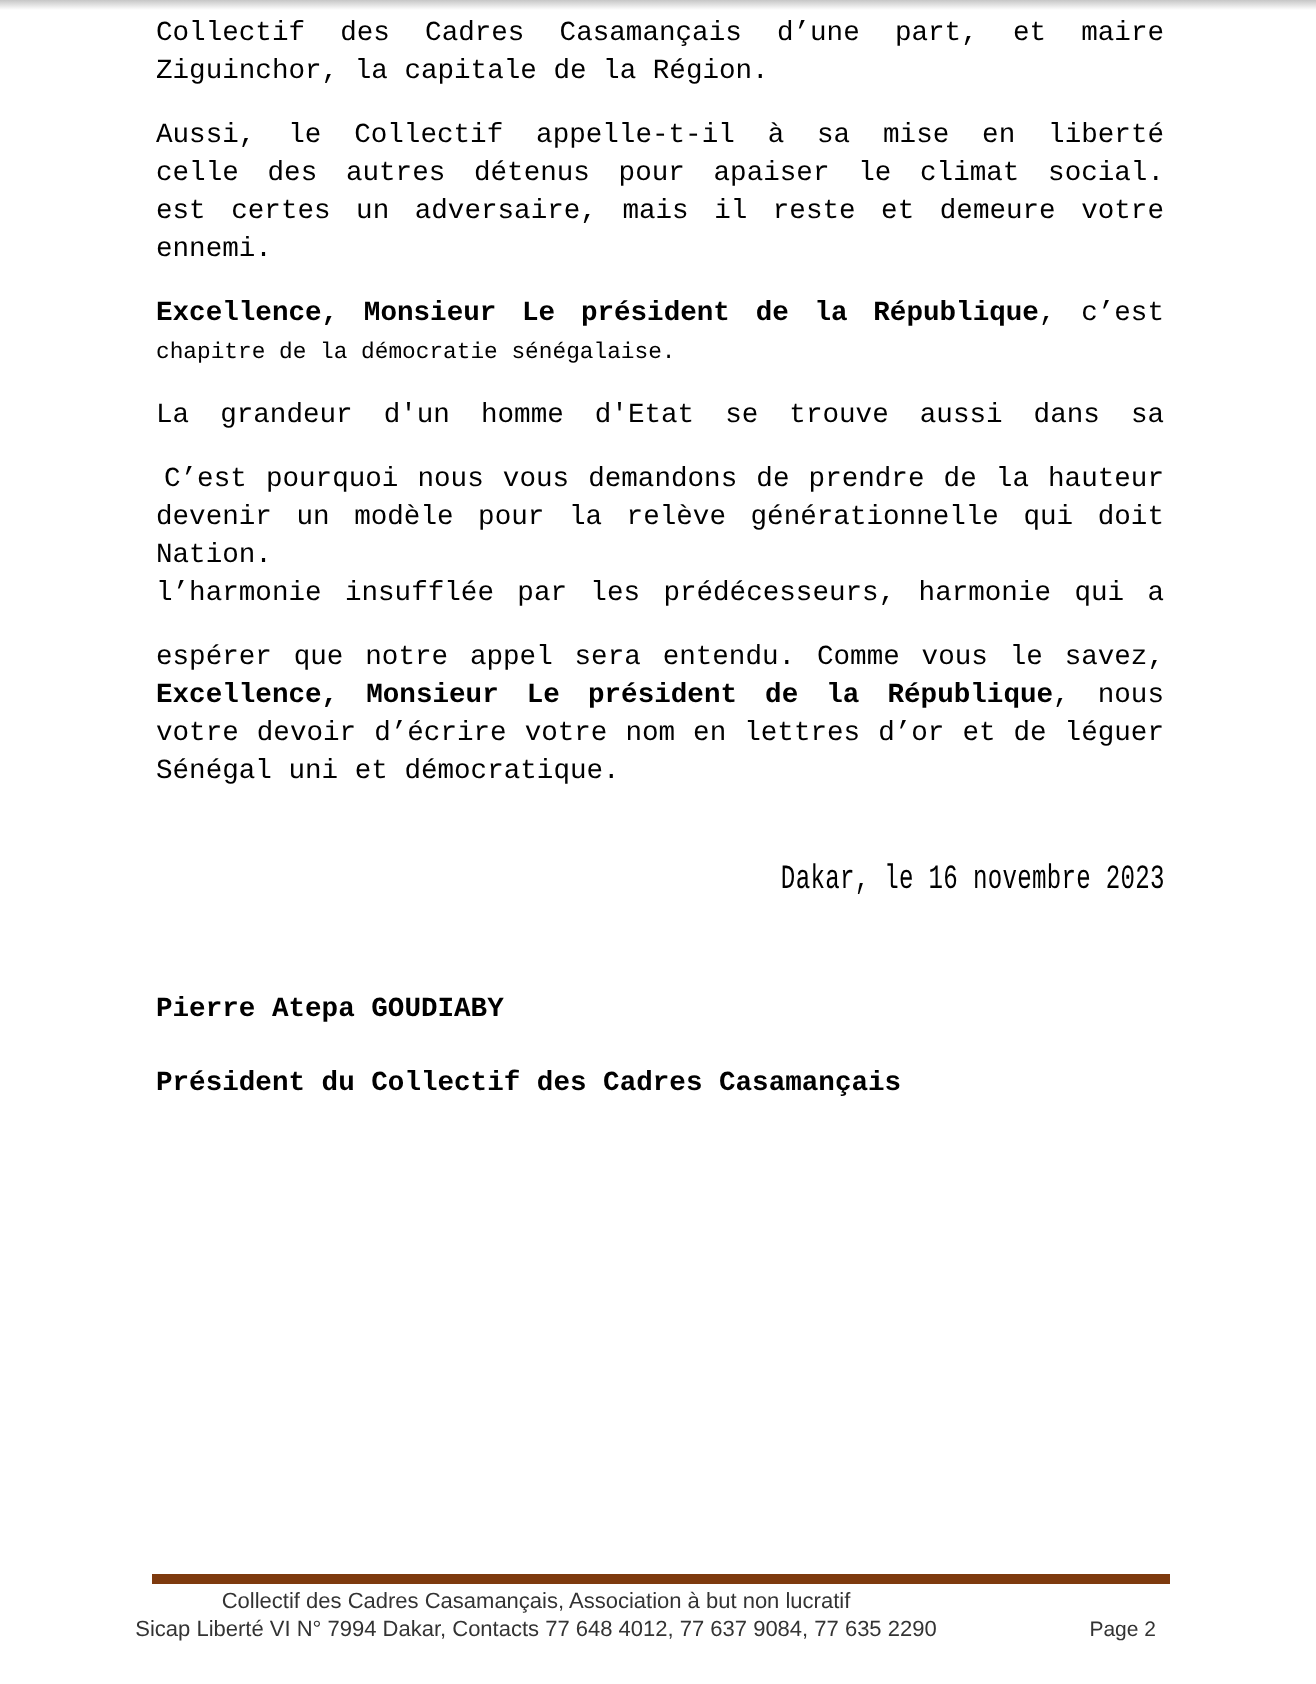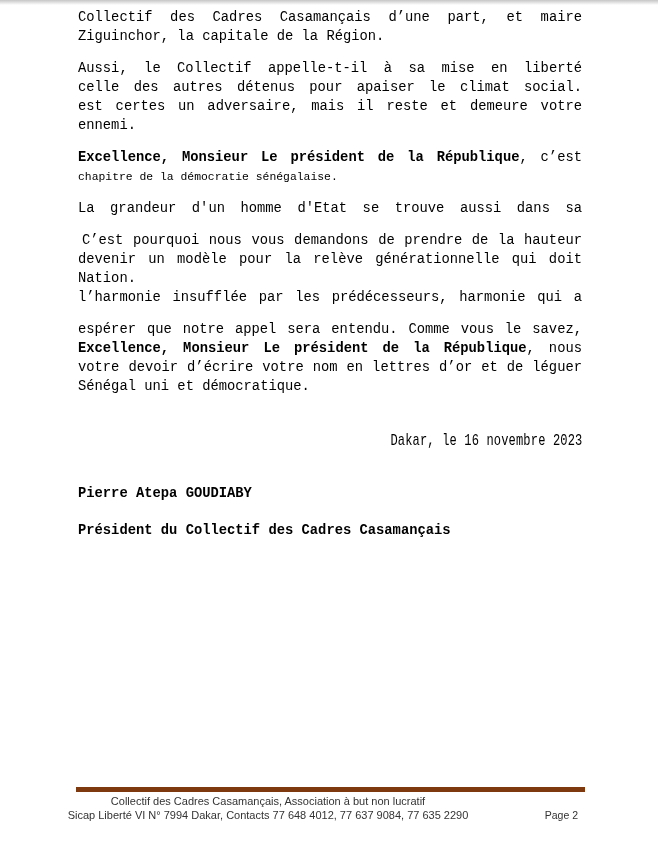--- a/index.html
+++ b/index.html
@@ -11,21 +11,21 @@
     position: relative;
     overflow: hidden;
   }
   .top-shade {
     position: absolute; top: 0; left: 0; width: 658px; height: 5px;
     background: linear-gradient(to bottom, #c6c6c6, #ffffff);
   }
   .content { position: absolute; left: 78px; top: 8px; width: 504px; }
   .block { margin: 0 0 13px 0; font-family: Liberation Mono, monospace; }
   .block:nth-child(7) { margin-top: 35px; }  
-  .block:nth-child(8) { margin-top: 34px; }  
+  .block:nth-child(8) { margin-top: 46px; }  
   .block:nth-child(9) { margin-top: 18px; }  
   .ln {
     font-size: 13.8px; line-height: 19px; height: 19px; overflow: hidden;
     text-align: justify; text-align-last: justify;
   }
   .ln.last { text-align: justify; text-align-last: auto; }
   .ln.ind { text-indent: 4px; }
   .ln .b { font-weight: bold; }
   .ln .s { font-size: 11.4px; }
   .block.date .ln { text-align: right; text-align-last: auto; }

